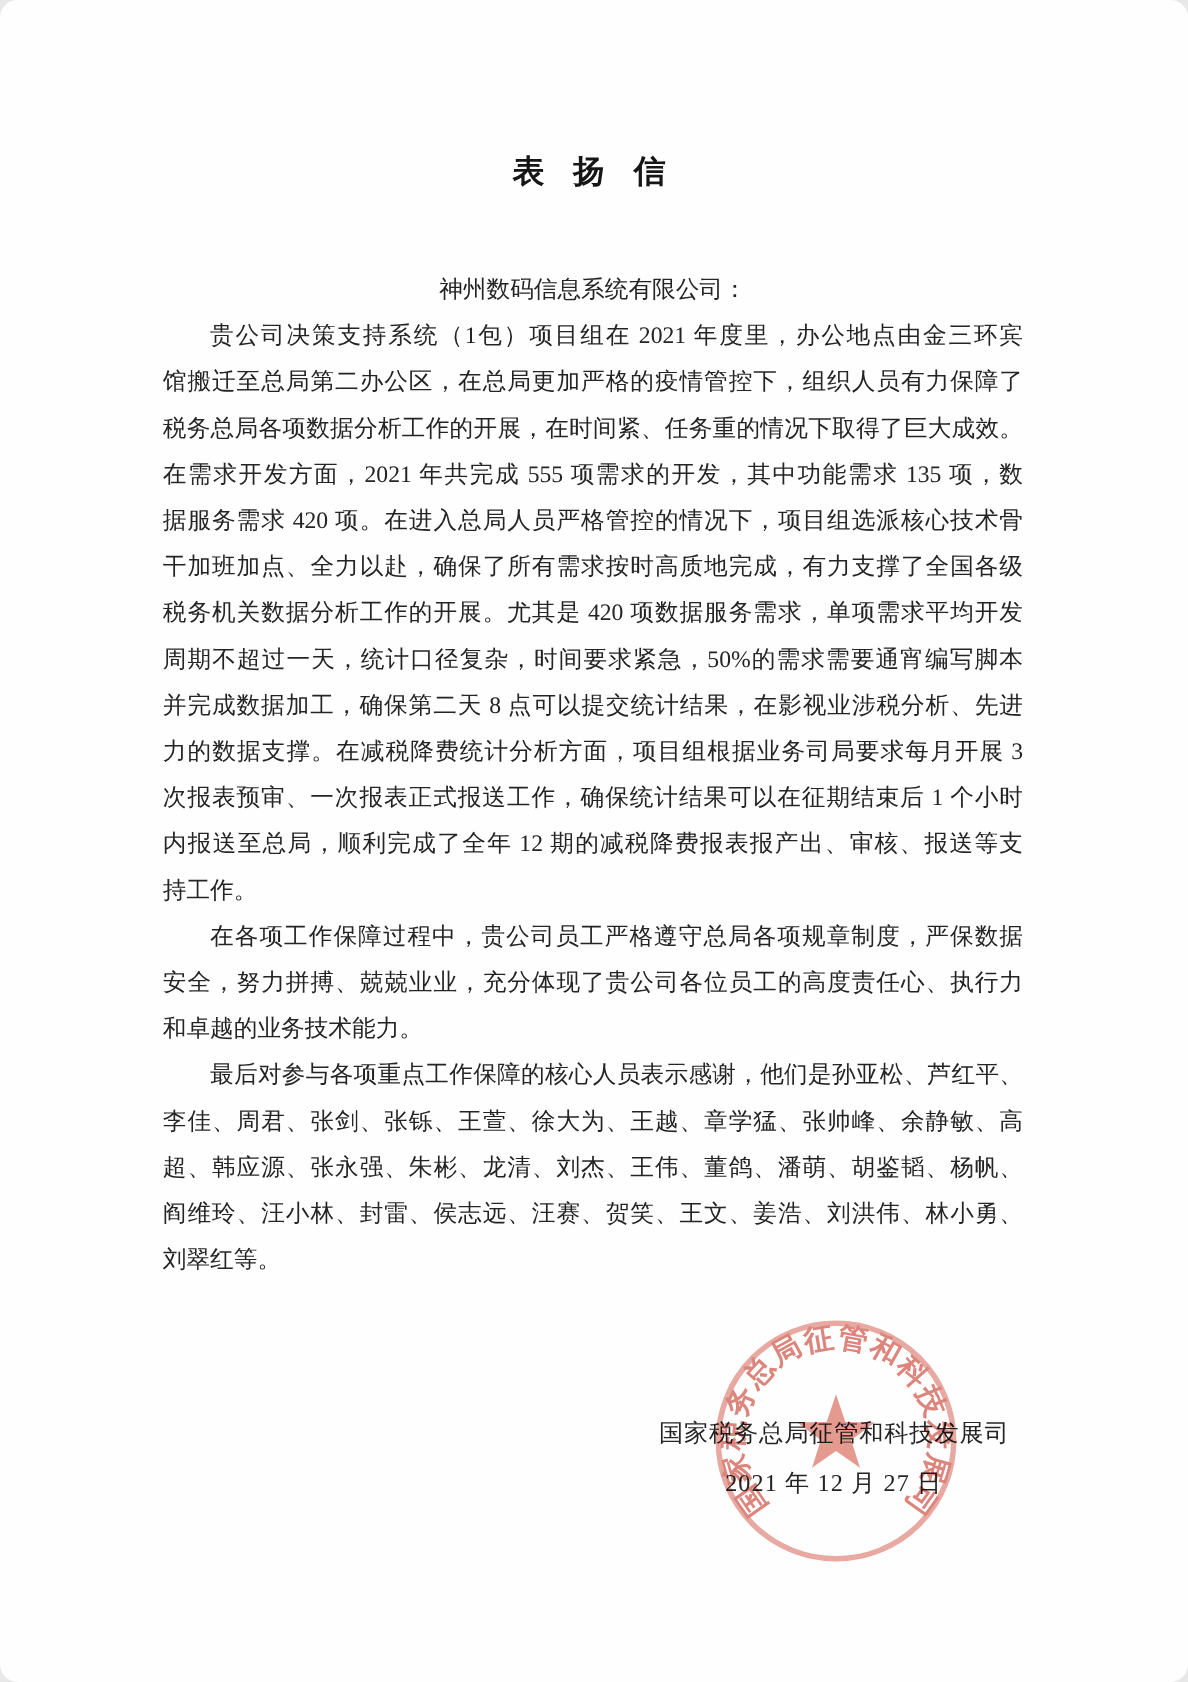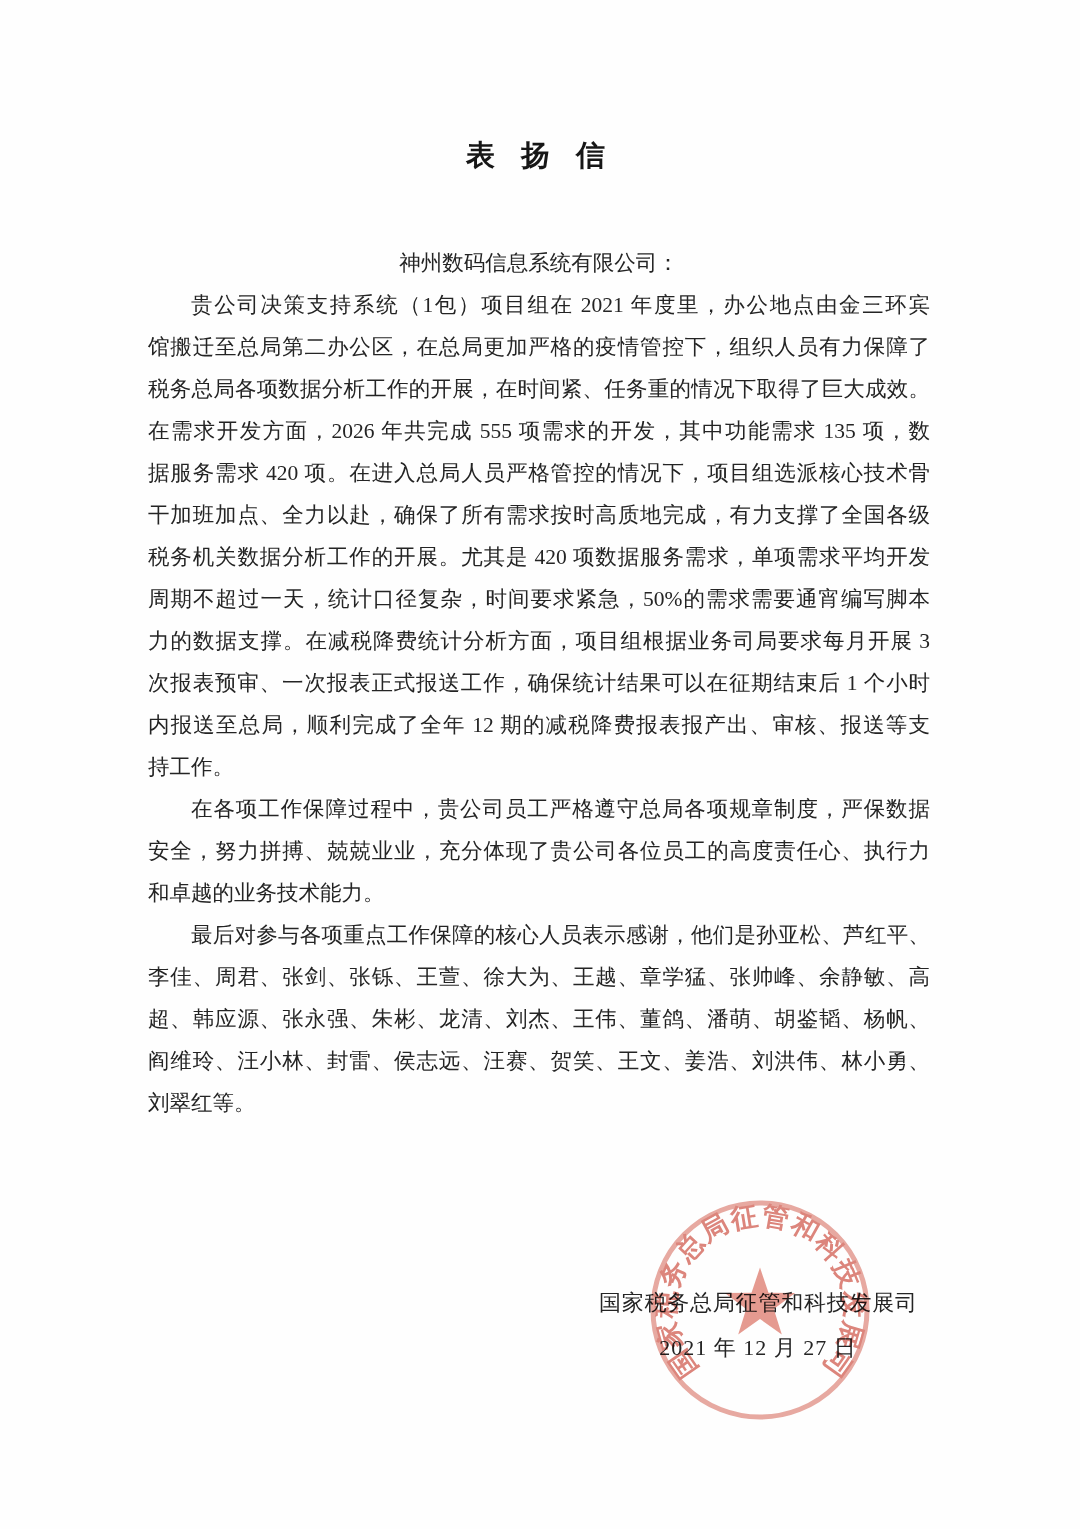--- a/index.html
+++ b/index.html
@@ -1,19 +1,19 @@
 <!DOCTYPE html>
 <html><head>
 <meta charset="utf-8">
 <style>
   html,body{margin:0;padding:0;background:#e8e8e8;}
   .page{
     position:relative;width:1080px;height:1529px;background:#fefefe;
     font-family:"Liberation Serif","DejaVu Serif",serif;color:#242424;
-    overflow:hidden;margin:0 auto;
+    overflow:hidden;margin:0 auto;border-radius:16px;
   }
   .title{
     position:absolute;top:136px;left:0;width:100%;margin:0;
     text-align:center;font-family:"Liberation Sans","DejaVu Sans",sans-serif;
     font-size:29px;font-weight:bold;letter-spacing:9px;color:#161616;
   }
   .textblock{
     position:absolute;left:148px;width:782px;top:242px;
     font-size:21.5px;line-height:42px;
   }
@@ -47,25 +47,26 @@
 <div class="page">
 
   <h1 class="title">表 扬 信</h1>
 
   <div class="textblock">
     <p class="salutation">神州数码信息系统有限公司：</p>
     <div>
         <div class="line indent">贵公司决策支持系统（1包）项目组在 2021 年度里，办公地点由金三环宾</div>
         <div class="line">馆搬迁至总局第二办公区，在总局更加严格的疫情管控下，组织人员有力保障了</div>
         <div class="line">税务总局各项数据分析工作的开展，在时间紧、任务重的情况下取得了巨大成效。</div>
-        <div class="line">在需求开发方面，2026 年共完成 555 项需求的开发，其中功能需求 135 项，数</div>
+        <div class="line">在需求开发方面，2021 年共完成 555 项需求的开发，其中功能需求 135 项，数</div>
         <div class="line">据服务需求 420 项。在进入总局人员严格管控的情况下，项目组选派核心技术骨</div>
         <div class="line">干加班加点、全力以赴，确保了所有需求按时高质地完成，有力支撑了全国各级</div>
         <div class="line">税务机关数据分析工作的开展。尤其是 420 项数据服务需求，单项需求平均开发</div>
         <div class="line">周期不超过一天，统计口径复杂，时间要求紧急，50%的需求需要通宵编写脚本</div>
+        <div class="line">并完成数据加工，确保第二天 8 点可以提交统计结果，在影视业涉税分析、先进</div>
         <div class="line">力的数据支撑。在减税降费统计分析方面，项目组根据业务司局要求每月开展 3</div>
         <div class="line">次报表预审、一次报表正式报送工作，确保统计结果可以在征期结束后 1 个小时</div>
         <div class="line">内报送至总局，顺利完成了全年 12 期的减税降费报表报产出、审核、报送等支</div>
         <div class="line nojust">持工作。</div>
         <div class="line indent">在各项工作保障过程中，贵公司员工严格遵守总局各项规章制度，严保数据</div>
         <div class="line">安全，努力拼搏、兢兢业业，充分体现了贵公司各位员工的高度责任心、执行力</div>
         <div class="line nojust">和卓越的业务技术能力。</div>
         <div class="line indent">最后对参与各项重点工作保障的核心人员表示感谢，他们是孙亚松、芦红平、</div>
         <div class="line">李佳、周君、张剑、张铄、王萱、徐大为、王越、章学猛、张帅峰、余静敏、高</div>
         <div class="line">超、韩应源、张永强、朱彬、龙清、刘杰、王伟、董鸽、潘萌、胡鉴韬、杨帆、</div>

